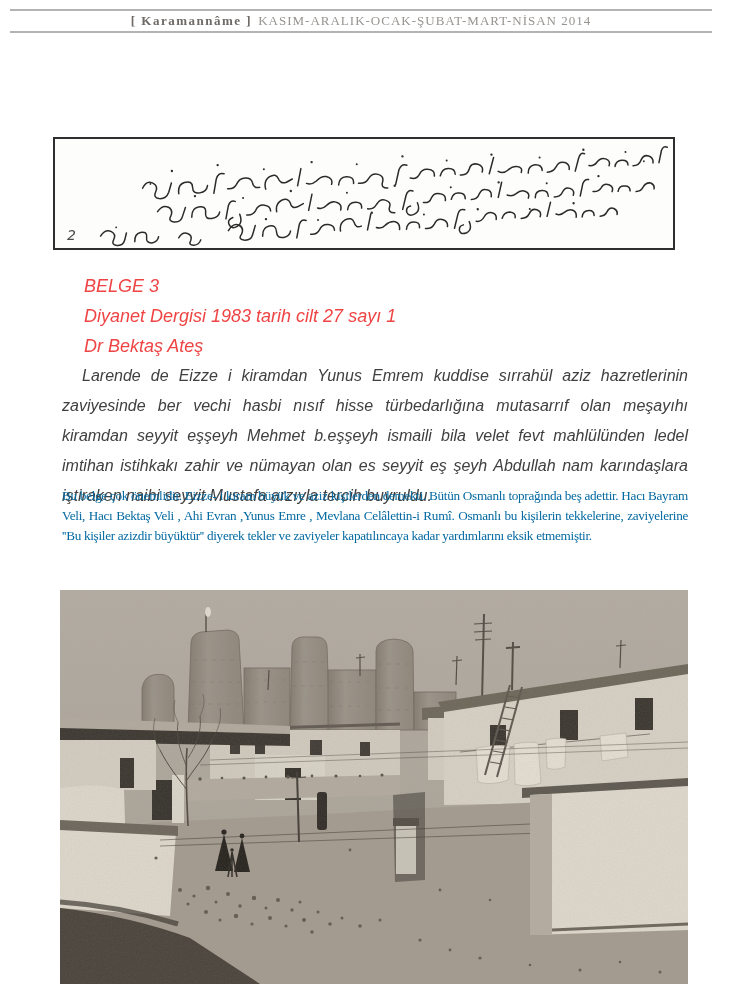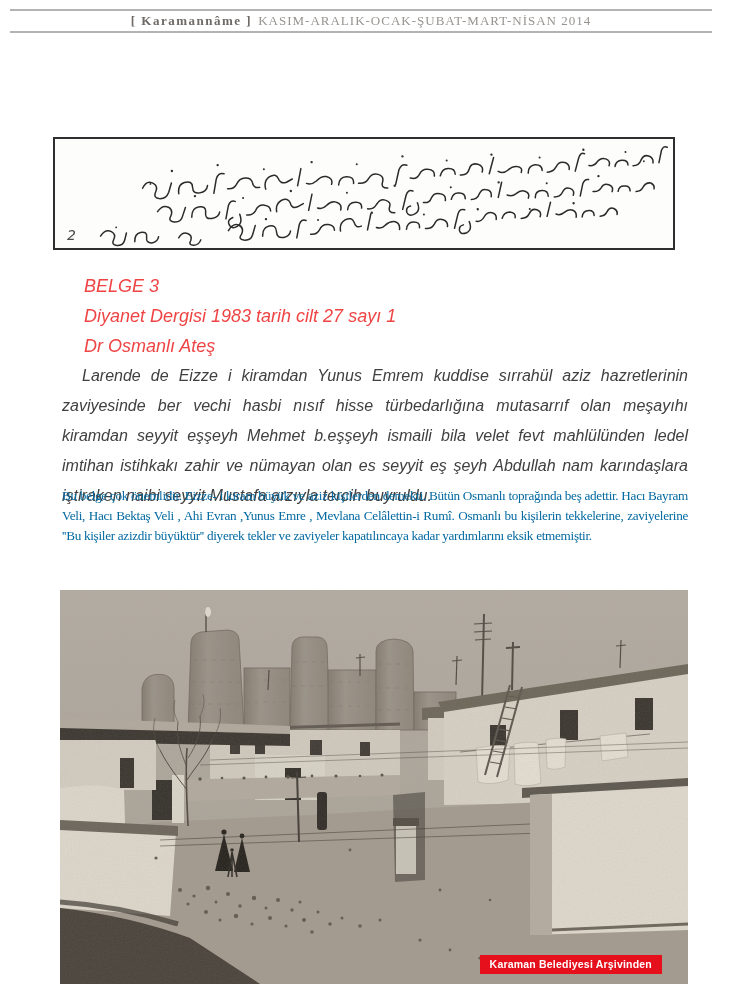--- a/index.html
+++ b/index.html
@@ -83,21 +83,21 @@
         <circle cx="96" cy="36" r="0.9"></circle>
           <circle cx="590" cy="34" r="0.9"></circle>
           <circle cx="60" cy="78" r="0.9"></circle>
       </g>
       <text class="ms-mark" x="12" y="101">2</text>
     </svg>
   </div>
 
   <div class="belge-line" id="belge-title">BELGE 3</div>
   <div class="belge-line" id="belge-source">Diyanet Dergisi 1983 tarih cilt 27 sayı 1</div>
-  <div class="belge-line" id="belge-author">Dr Osmanlı Ateş</div>
+  <div class="belge-line" id="belge-author">Dr Bektaş Ateş</div>
   <div class="belge-body">Larende de Eizze i kiramdan Yunus Emrem kuddise sırrahül aziz hazretlerinin zaviyesinde ber vechi hasbi nısıf hisse türbedarlığına mutasarrıf olan meşayıhı kiramdan seyyit eşşeyh Mehmet b.eşşeyh ismaili bila velet fevt mahlülünden ledel imtihan istihkakı zahir ve nümayan olan es seyyit eş şeyh Abdullah nam karındaşlara iştiraken naibi seyyit Mustafa arzıyla tercih buyruldu.</div>
 
   <div class="commentary">Bu belge çok önemlidir. Eizze- i kiram büyük ve aziz kişilerden demekti. Bütün Osmanlı toprağında beş adettir. Hacı Bayram Veli, Hacı Bektaş Veli , Ahi Evran ,Yunus Emre , Mevlana Celâlettin-i Rumî. Osmanlı bu kişilerin tekkelerine, zaviyelerine ''Bu kişiler azizdir büyüktür'' diyerek tekler ve zaviyeler kapatılıncaya kadar yardımlarını eksik etmemiştir.</div>
 
   <figure class="photo">
     <svg width="628" height="394" viewBox="0 0 628 394">
       <defs>
         <filter id="grain" x="0%" y="0%" width="100%" height="100%">
           <feTurbulence type="fractalNoise" baseFrequency="0.8" numOctaves="2" stitchTiles="stitch"></feTurbulence>
           <feColorMatrix type="matrix" values="0 0 0 0 0.35  0 0 0 0 0.32  0 0 0 0 0.28  0 0 0 0.35 0"></feColorMatrix>
@@ -293,16 +293,15 @@
         <polygon points="182,248 174,282 190,282" fill="#1d1915"></polygon>
         <g stroke="#262220" stroke-width="1.5" fill="none">
           <path d="M172 262 L168 287 M172 262 L177 287 M172 262 L172 287"></path>
         </g>
         <circle cx="172" cy="260" r="1.8" fill="#262220"></circle>
       </g>
 
       <rect x="0" y="0" width="628" height="394" fill="#8d857a" opacity="0.06"></rect>
       <rect x="0" y="0" width="628" height="394" filter="url(#grain)" opacity="0.55"></rect>
     </svg>
-    <figcaption class="photo-caption">Karaman Belediyesi Arşivinden</figcaption>
   </figure>
 
 </div>
 
 </body></html>

